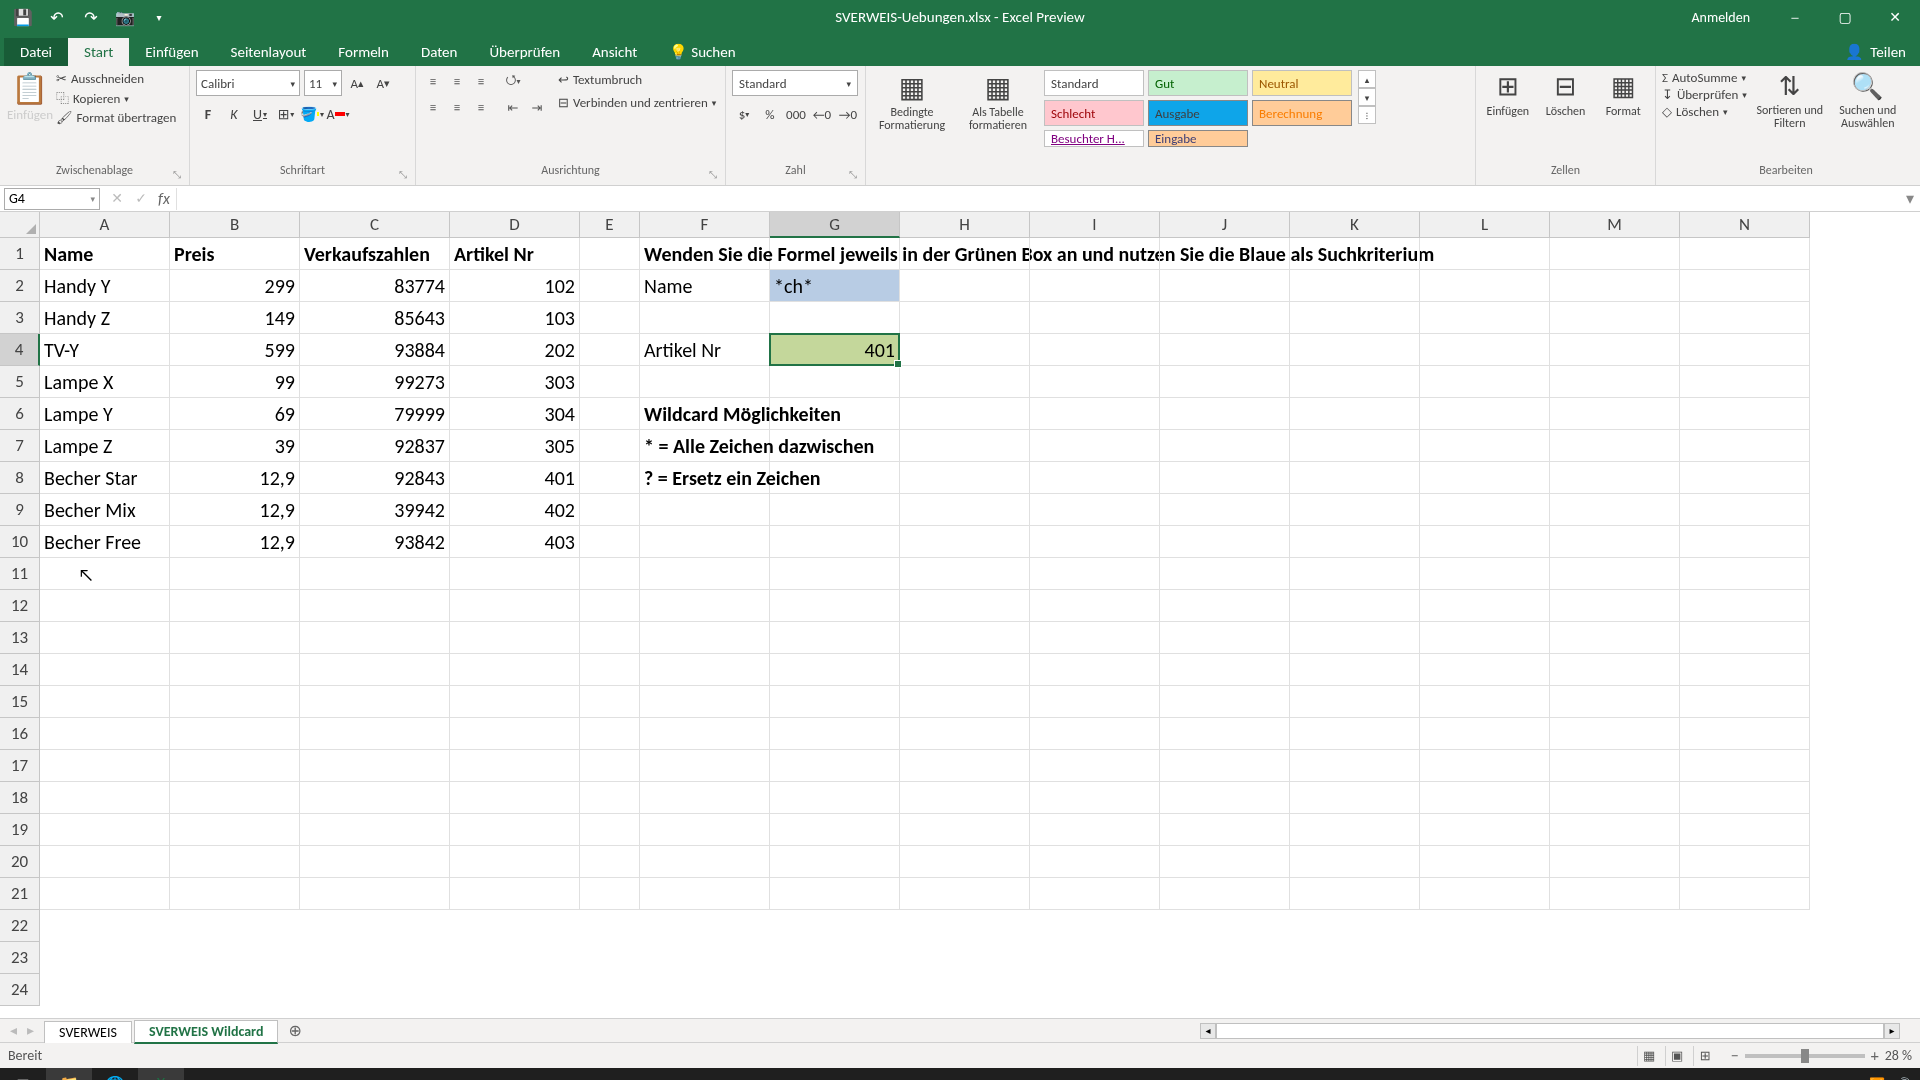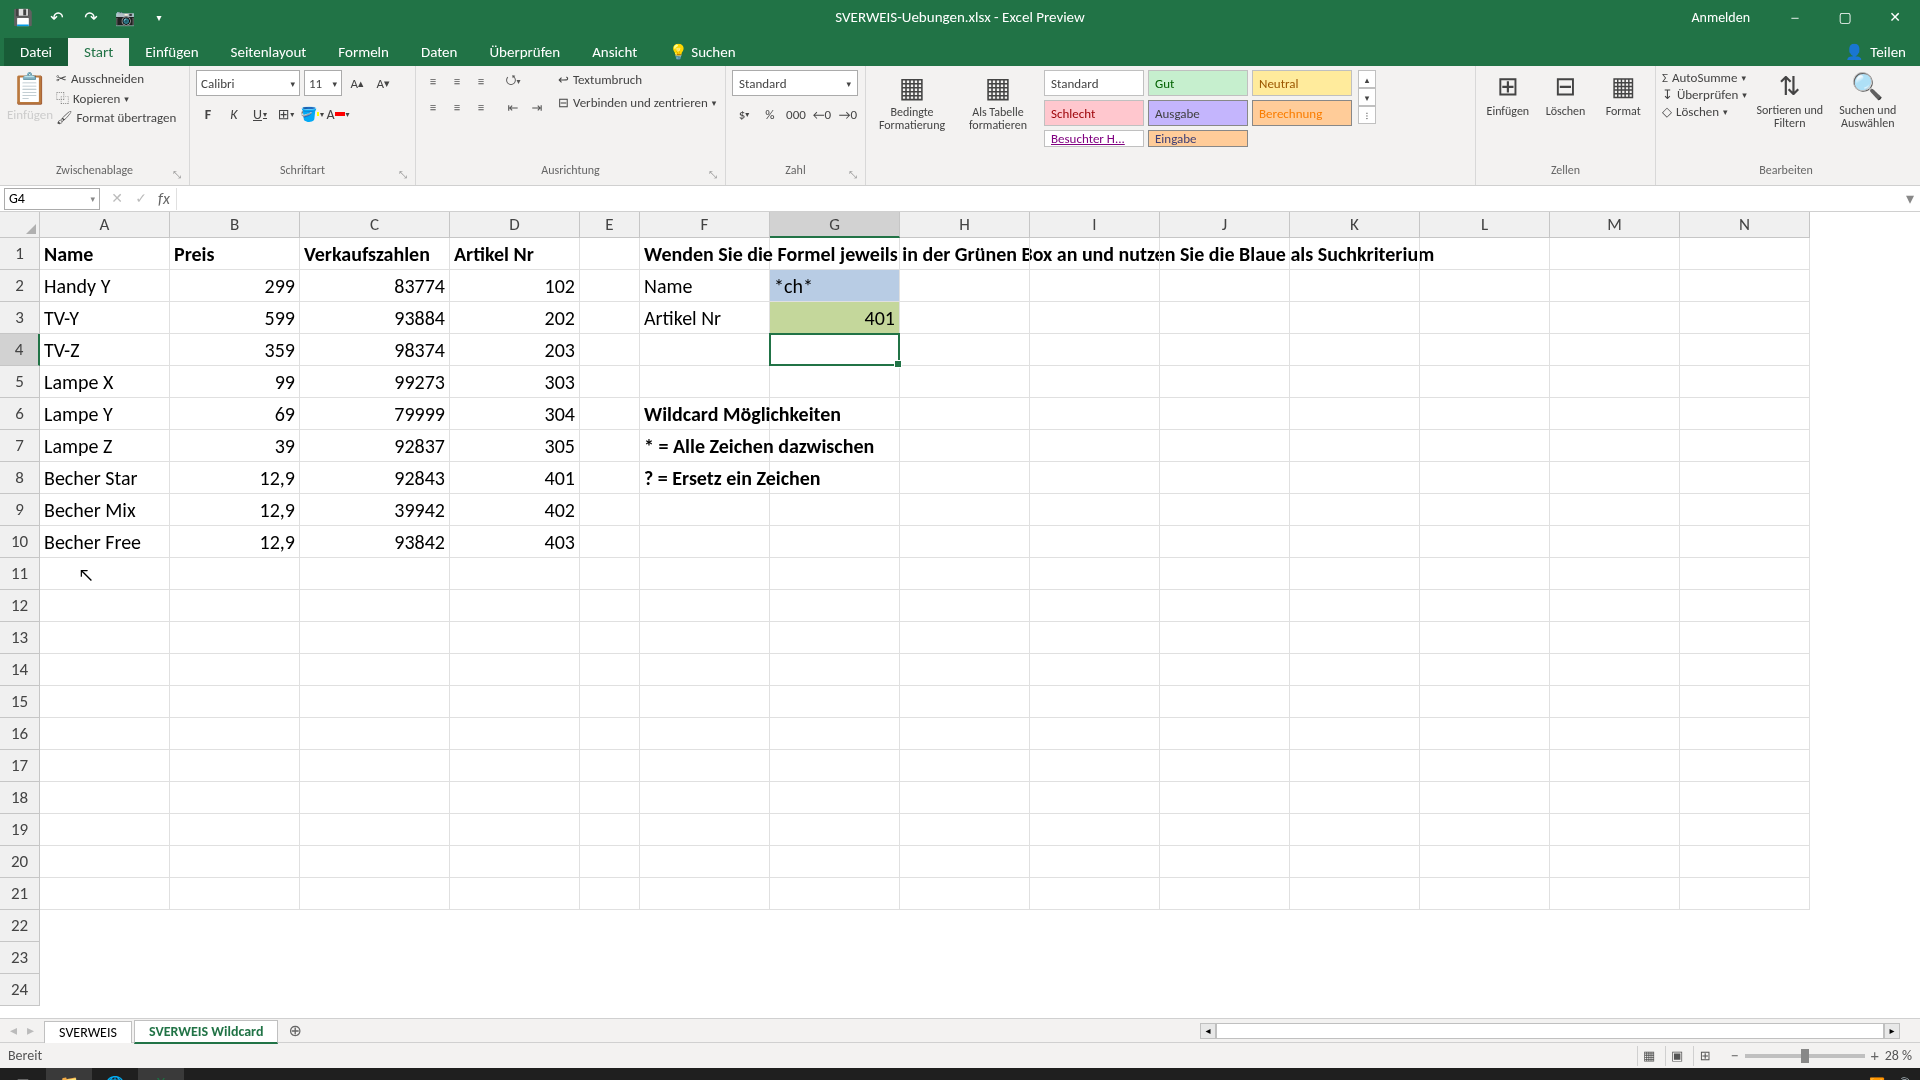--- a/index.html
+++ b/index.html
@@ -61,21 +61,21 @@
 
 .styles-body { display: flex; gap: 6px; align-items: flex-start; }
 .cond-col { display: flex; flex-direction: column; align-items: center; width: 80px; cursor: pointer; }
 .cond-col .ic { font-size: 28px; height: 36px; }
 .cond-col .tx { font-size: 12px; text-align: center; line-height: 1.1; }
 .style-gallery { display: grid; grid-template-columns: repeat(3, 100px); grid-template-rows: 26px 26px; gap: 4px; }
 .style-cell { border: 1px solid #c0c0c0; background: #fff; font-size: 13px; display: flex; align-items: center; padding: 0 6px; cursor: pointer; }
 .style-cell.gut { background: #c6efce; color: #006100; }
 .style-cell.neutral { background: #ffeb9c; color: #9c5700; }
 .style-cell.schlecht { background: #ffc7ce; color: #9c0006; }
-.style-cell.ausgabe { background: #c4b5fd; color: #3f3f3f; border:1px solid #888; }
+.style-cell.ausgabe { background: #0ea5e9; color: #3f3f3f; border:1px solid #888; }
 .style-cell.berech { background: #ffcc99; color: #fa7d00; border:1px solid #888;}
 .style-cell.besucht { color: #800080; text-decoration: underline; background:#fff;}
 .style-cell.eingabe { background: #ffcc99; color: #3f3f76; border:1px solid #888;}
 .style-gal-btns { width: 18px; display: flex; flex-direction: column; }
 .style-gal-btns span { height: 18px; border: 1px solid #c0c0c0; display: flex; align-items: center; justify-content: center; font-size: 9px; cursor: pointer; background:#fff; }
 
 .cells-body { display: flex; gap: 6px; }
 .cells-col { display: flex; flex-direction: column; align-items: center; width: 54px; cursor: pointer; }
 .cells-col .ic { font-size: 26px; height: 34px; }
 .cells-col .tx { font-size: 12px; }
@@ -450,43 +450,43 @@
         <div class="cell blue" style="width: 130px;">*ch*</div>
         <div class="cell" style="width: 130px;"></div>
         <div class="cell" style="width: 130px;"></div>
         <div class="cell" style="width: 130px;"></div>
         <div class="cell" style="width: 130px;"></div>
         <div class="cell" style="width: 130px;"></div>
         <div class="cell" style="width: 130px;"></div>
         <div class="cell" style="width: 130px;"></div>
       </div>
       <div class="crow">
+        <div class="cell" style="width: 130px;">Handy Z</div>
+        <div class="cell right" style="width: 130px;">149</div>
+        <div class="cell right" style="width: 150px;">85643</div>
+        <div class="cell right" style="width: 130px;">103</div>
+        <div class="cell" style="width: 60px;"></div>
+        <div class="cell" style="width: 130px;"></div>
+        <div class="cell" style="width: 130px;"></div>
+        <div class="cell" style="width: 130px;"></div>
+        <div class="cell" style="width: 130px;"></div>
+        <div class="cell" style="width: 130px;"></div>
+        <div class="cell" style="width: 130px;"></div>
+        <div class="cell" style="width: 130px;"></div>
+        <div class="cell" style="width: 130px;"></div>
+        <div class="cell" style="width: 130px;"></div>
+      </div>
+      <div class="crow">
         <div class="cell" style="width: 130px;">TV-Y</div>
         <div class="cell right" style="width: 130px;">599</div>
         <div class="cell right" style="width: 150px;">93884</div>
         <div class="cell right" style="width: 130px;">202</div>
         <div class="cell" style="width: 60px;"></div>
         <div class="cell" style="width: 130px;">Artikel Nr</div>
         <div class="cell green right" style="width: 130px;">401</div>
-        <div class="cell" style="width: 130px;"></div>
-        <div class="cell" style="width: 130px;"></div>
-        <div class="cell" style="width: 130px;"></div>
-        <div class="cell" style="width: 130px;"></div>
-        <div class="cell" style="width: 130px;"></div>
-        <div class="cell" style="width: 130px;"></div>
-        <div class="cell" style="width: 130px;"></div>
-      </div>
-      <div class="crow">
-        <div class="cell" style="width: 130px;">TV-Z</div>
-        <div class="cell right" style="width: 130px;">359</div>
-        <div class="cell right" style="width: 150px;">98374</div>
-        <div class="cell right" style="width: 130px;">203</div>
-        <div class="cell" style="width: 60px;"></div>
-        <div class="cell" style="width: 130px;"></div>
-        <div class="cell" style="width: 130px;"></div>
         <div class="cell" style="width: 130px;"></div>
         <div class="cell" style="width: 130px;"></div>
         <div class="cell" style="width: 130px;"></div>
         <div class="cell" style="width: 130px;"></div>
         <div class="cell" style="width: 130px;"></div>
         <div class="cell" style="width: 130px;"></div>
         <div class="cell" style="width: 130px;"></div>
       </div>
       <div class="crow">
         <div class="cell" style="width: 130px;">Lampe X</div>

